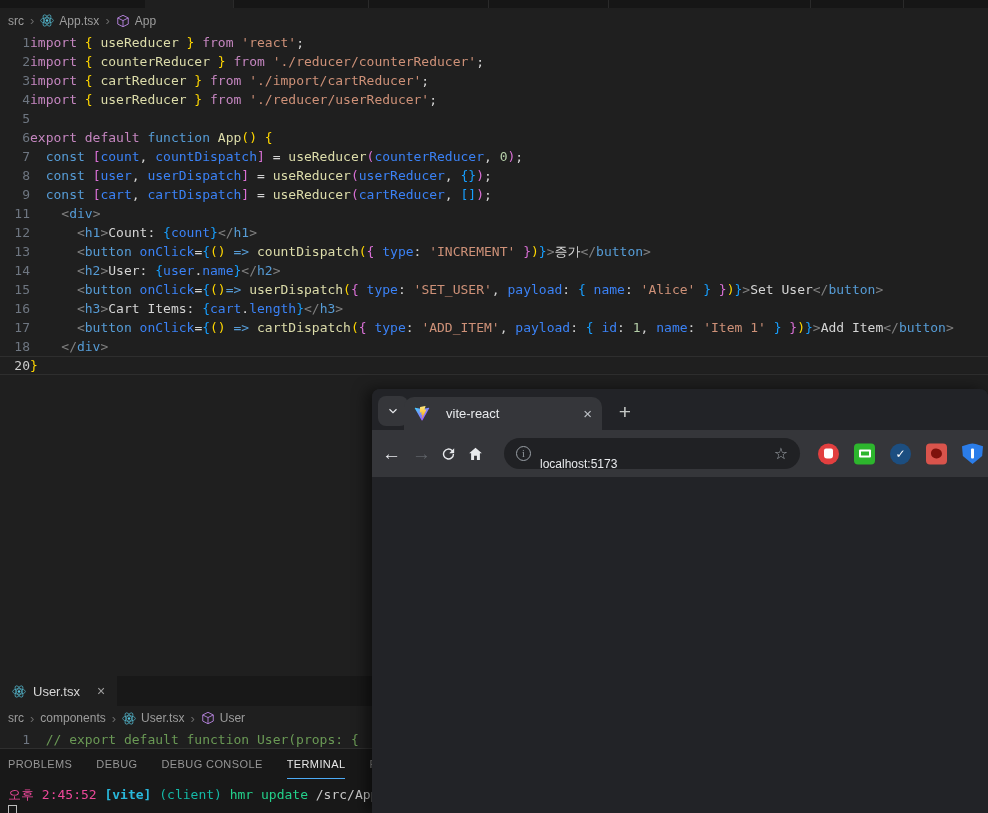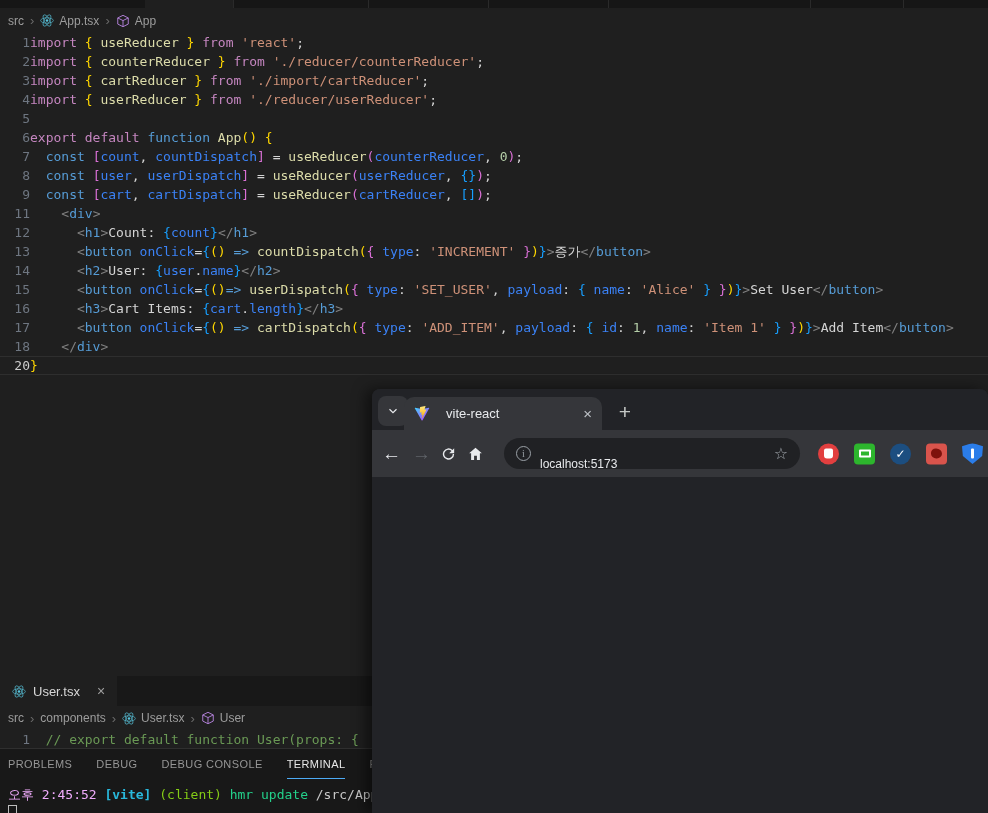--- a/index.html
+++ b/index.html
@@ -35,21 +35,21 @@
   .tab2 .close{color:#a0a0a0;font-size:14px;margin-left:10px;cursor:default;}
   .breadcrumb2{height:24px;background:#1f1f1f;display:flex;align-items:center;gap:5px;
                padding-left:8px;font-size:12px;color:#9d9d9d;}
 
   .panel{position:absolute;left:0;top:748px;width:988px;height:65px;background:#181818;border-top:1px solid #2f2f2f;}
   .panel-tabs{height:30px;display:flex;align-items:stretch;gap:24px;padding-left:8px;
               font-size:11px;letter-spacing:.4px;color:#969696;}
   .panel-tab{display:flex;align-items:center;cursor:default;}
   .panel-tab.active{color:#e7e7e7;border-bottom:1.5px solid #4dabf5;}
   .terminal-line{margin:7px 0 0 8px;font-family:"DejaVu Sans Mono","Liberation Mono",monospace;font-size:13px;height:17px;white-space:pre;}
-  .t-time{color:#f0abfc}.t-vite{color:#29b8db;font-weight:bold}.t-dim{color:#84cc16}
+  .t-time{color:#ec4899}.t-vite{color:#29b8db;font-weight:bold}.t-dim{color:#14b8a6}
   .t-grn{color:#23d18b}.t-path{color:#c8c8c8}
   .cursor-box{margin:2px 0 0 8px;width:9px;height:12px;border:1px solid #bdbdbd;}
 
   
   .browser{position:absolute;left:372px;top:389px;width:616px;height:424px;background:#222327;
            border-radius:8px 8px 0 0;overflow:hidden;box-shadow:-6px 0 14px rgba(0,0,0,.5);}
   .btabstrip{position:relative;height:41px;background:#222327;}
   .tab-search{position:absolute;left:6px;top:7px;width:30px;height:30px;border-radius:8px;
               background:#35363a;display:flex;align-items:center;justify-content:center;}
   .btab{position:absolute;left:32px;top:8px;width:198px;height:33px;background:#35363a;

